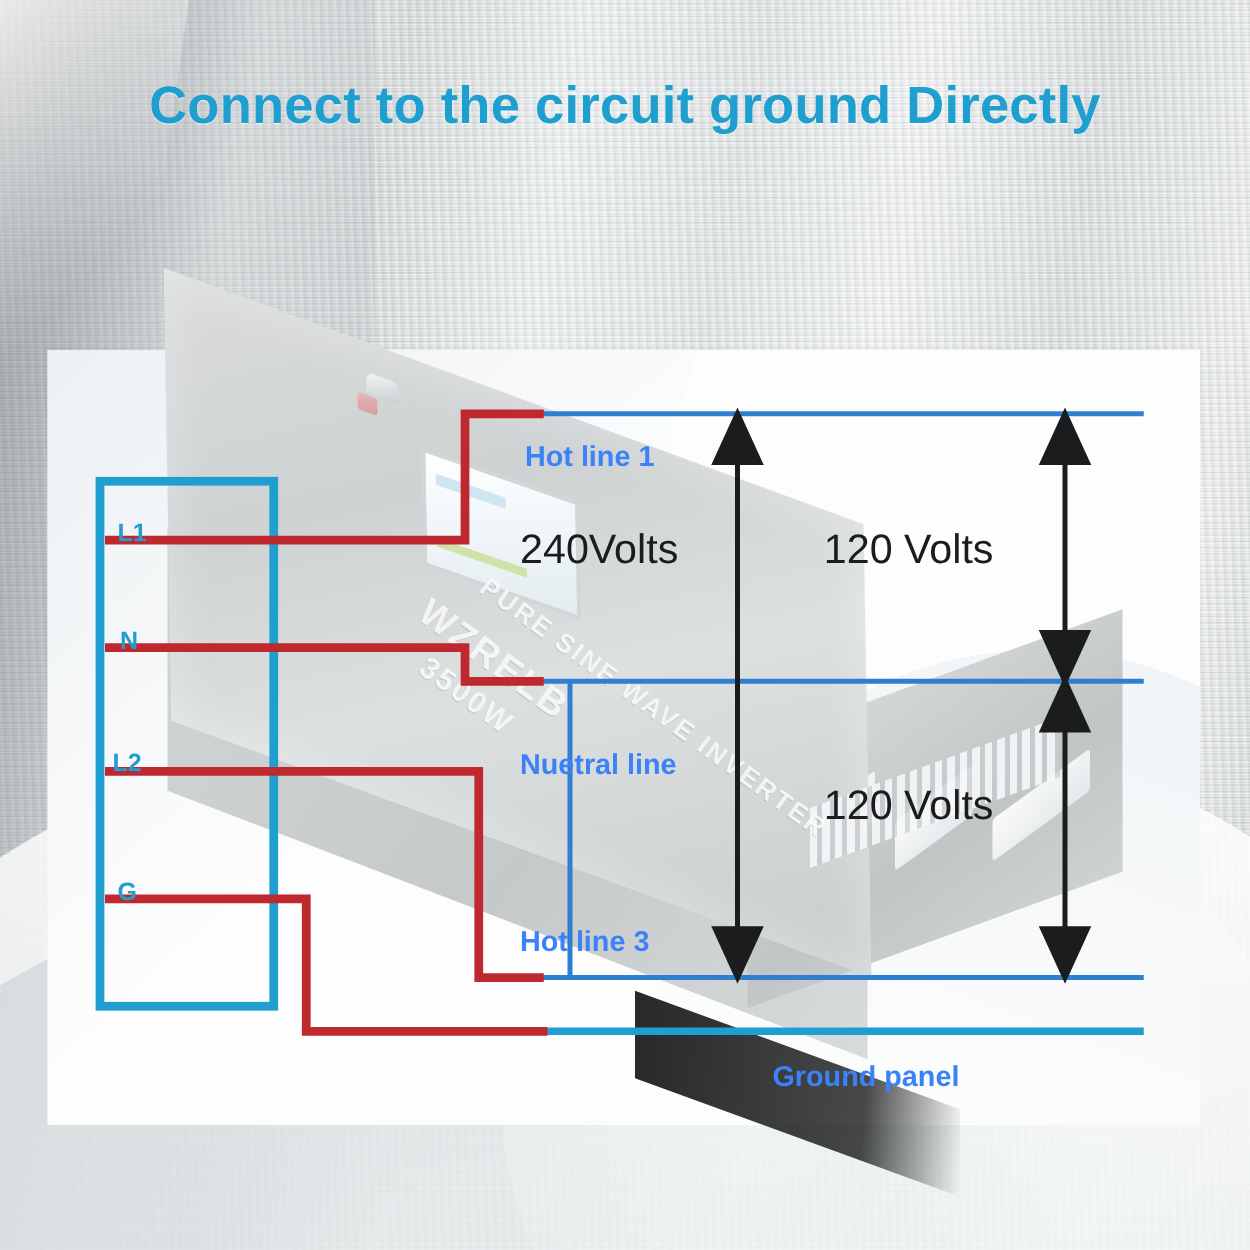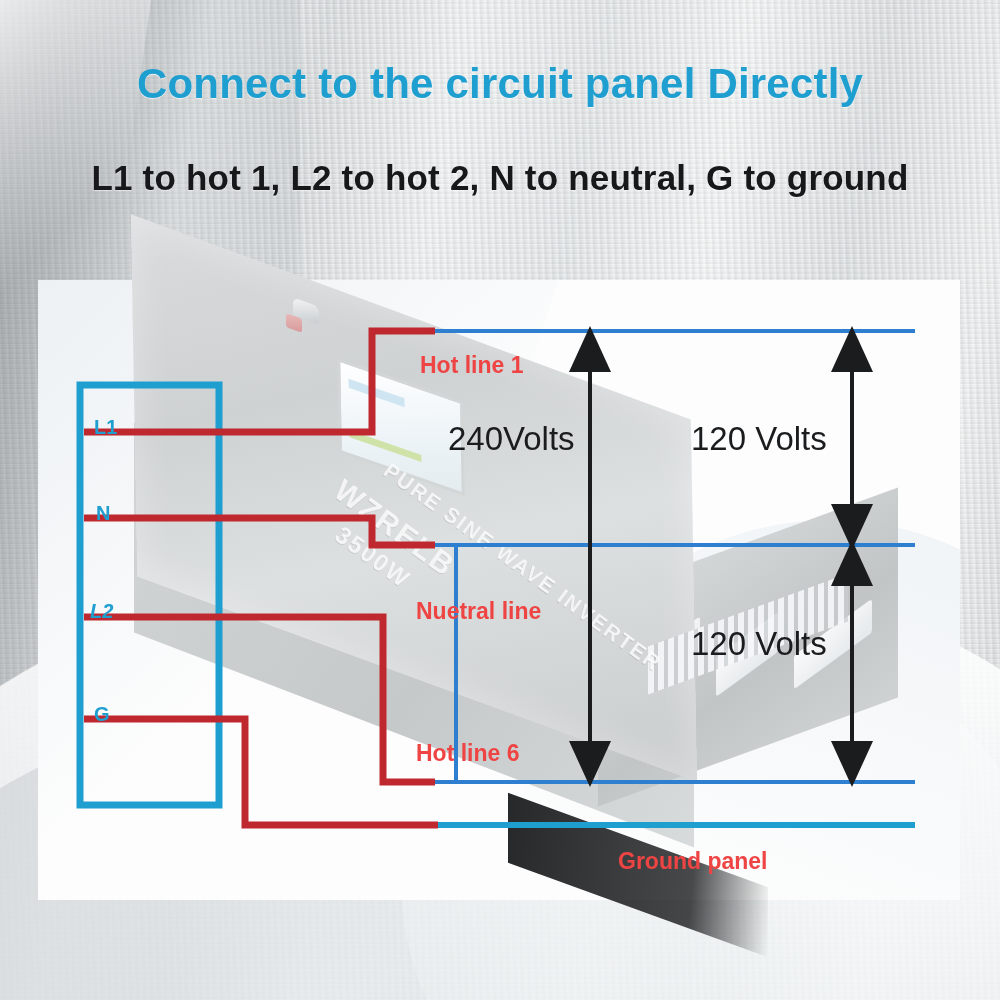--- a/index.html
+++ b/index.html
@@ -197,38 +197,37 @@
   .vector { position: absolute; inset: 0; }
   svg.diagram { position: absolute; left:0; top:0; }
 
   
   .lbl {
     position: absolute;
     font-weight: bold;
     white-space: nowrap;
   }
   .lbl-term { color: #1f9ed0; font-size: 20px; }
-  .lbl-line { color: #ef4444; font-size: 23px; }
-  .lbl-volt { color: #1a1c1e; font-size: 33px; font-weight: normal; margin-left: 32px; }
+  .lbl-line { color: #3b82f6; font-size: 23px; }
+  .lbl-volt { color: #1a1c1e; font-size: 33px; font-weight: normal; }
 </style>
 </head>
 <body>
 
 <div id="stage">
 
   <div class="bg-metal"></div>
   <div class="bg-streaks"></div>
   <div class="bg-dark-left"></div>
   <div class="bg-corner-tl"></div>
   <div class="bg-swoosh-a"></div>
   <div class="bg-swoosh-b"></div>
   <div class="bg-swoosh-c"></div>
 
-  <div class="title-main">Connect to the circuit panel Directly</div>
-  <div class="title-sub">L1 to hot 1, L2 to hot 2, N to neutral, G to ground</div>
+  <div class="title-main">Connect to the circuit ground Directly</div>
 
   <div class="panel">
     <div class="panel-sheen"></div>
 
     <div class="inverter">
       <div class="inv-body"></div>
       <div class="inv-front">
         <div class="inv-plug" style="left:40px; top:68px;"></div>
         <div class="inv-plug" style="left:118px; top:92px;"></div>
         <div class="inv-plug" style="left:196px; top:116px; width:78px; height:34px;"></div>
@@ -277,25 +276,25 @@
         <polygon points="814,270 793,224 835,224" fill="#1a1c1e"></polygon>
 
         <line x1="814" y1="272" x2="814" y2="493" stroke="#1a1c1e" stroke-width="4"></line>
         <polygon points="814,260 793,306 835,306" fill="#1a1c1e"></polygon>
         <polygon points="814,507 793,461 835,461" fill="#1a1c1e"></polygon>
       </svg>
     </div>
 
     <div class="lbl lbl-term" style="left:56px; top:136px;">L1</div>
     <div class="lbl lbl-term" style="left:58px; top:222px;">N</div>
-    <div class="lbl lbl-term" style="left:52px; top:320px;font-style:italic;">L2</div>
+    <div class="lbl lbl-term" style="left:52px; top:320px;">L2</div>
     <div class="lbl lbl-term" style="left:56px; top:423px;">G</div>
 
     <div class="lbl lbl-line" style="left:382px; top:72px;">Hot line 1</div>
     <div class="lbl lbl-line" style="left:378px; top:288px;margin-top:30px;">Nuetral line</div>
-    <div class="lbl lbl-line" style="left:378px; top:460px;">Hot line 6</div>
+    <div class="lbl lbl-line" style="left:378px; top:460px;">Hot line 3</div>
     <div class="lbl lbl-line" style="left:580px; top:568px;">Ground panel</div>
 
     <div class="lbl lbl-volt" style="left:378px; top:140px;">240Volts</div>
     <div class="lbl lbl-volt" style="left:621px; top:140px;">120 Volts</div>
     <div class="lbl lbl-volt" style="left:621px; top:345px;">120 Volts</div>
   </div>
 </div>
 
 </body></html>

